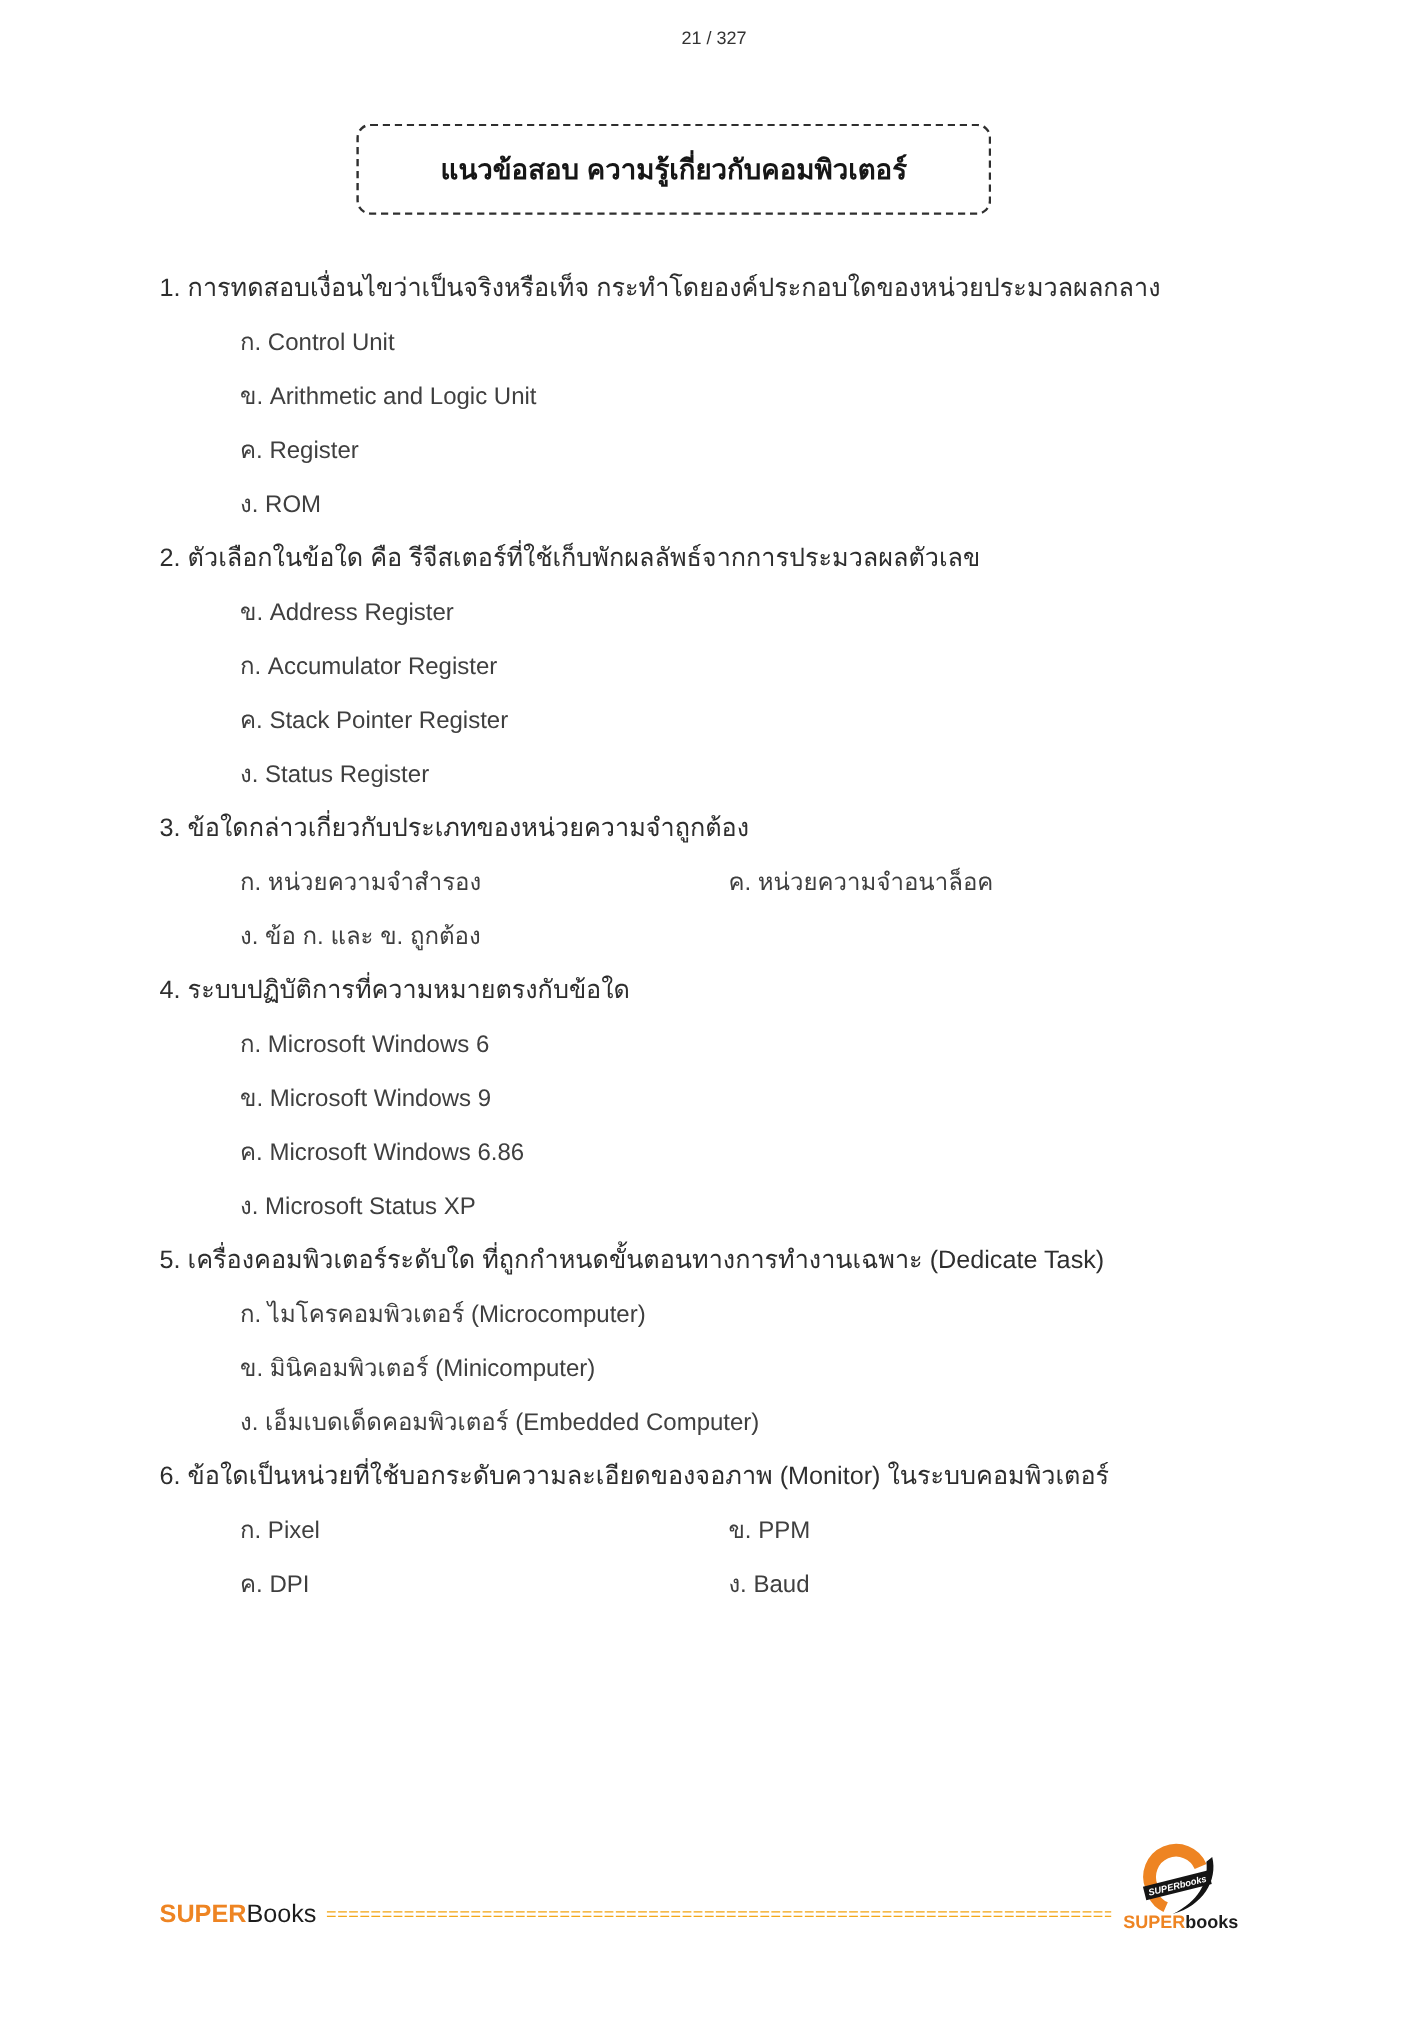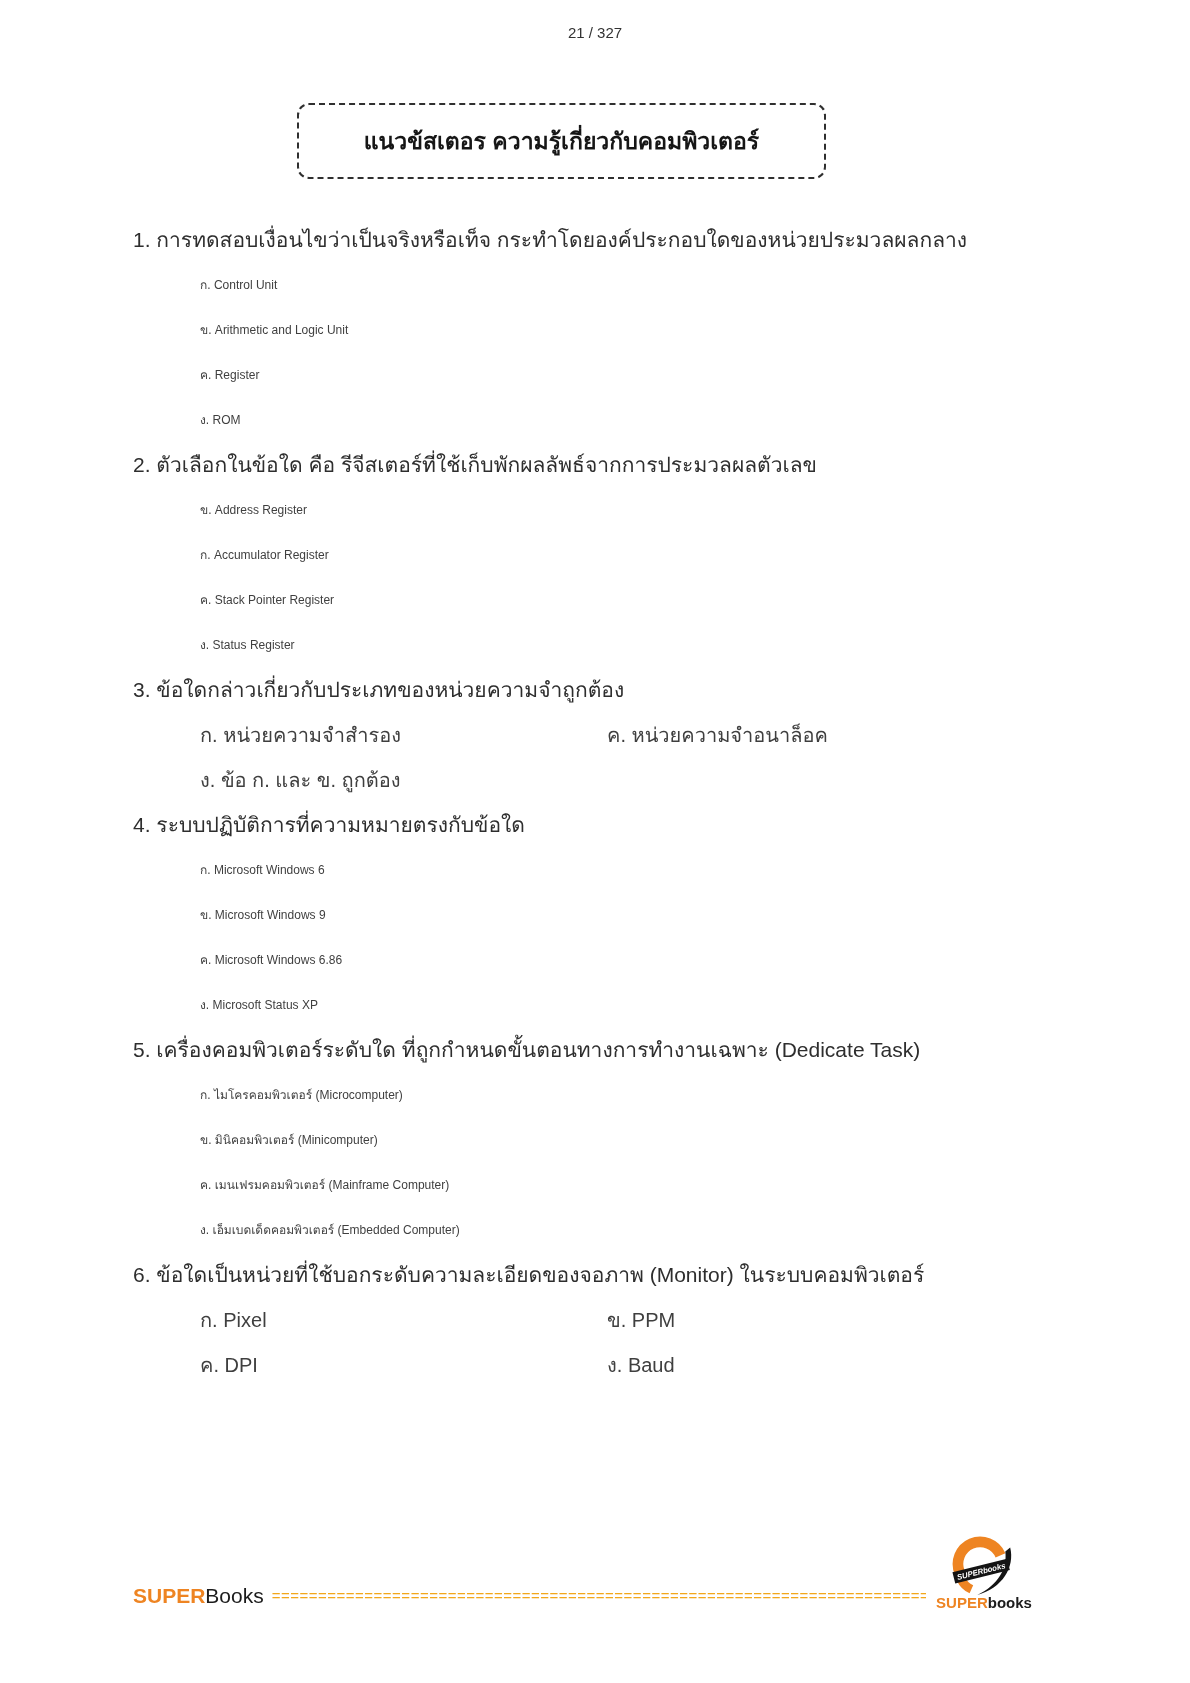--- a/index.html
+++ b/index.html
@@ -19,21 +19,21 @@
   .title-box .title{
     font-size:23px;font-weight:bold;color:#161616;
   }
   .questions{margin-top:38px;padding-left:133px;padding-right:71px;}
   .q-text{
     height:45px;display:flex;align-items:center;
     font-size:21px;color:#2e2e2e;white-space:nowrap;
   }
   .options.list .option{
     height:45px;display:flex;align-items:center;
-    padding-left:67px;font-size:12px;color:#3f3f3f;white-space:nowrap;
+    padding-left:67px;font-size:20px;color:#3f3f3f;white-space:nowrap;
   }
   .options.twocol{
     display:grid;grid-template-columns:474px 1fr;
   }
   .options.twocol .option{
     height:45px;display:flex;align-items:center;
     font-size:20px;color:#3f3f3f;white-space:nowrap;
   }
   .options.twocol .option:nth-child(odd){padding-left:67px;}
   .footer{
@@ -61,21 +61,21 @@
   }
   .logo-brand .sup{color:#ee8422;}
   .logo-brand .bks{color:#1c1c1c;}
 </style>
 </head>
 <body>
 
 <div class="page-number">21 / 327</div>
 
 <div class="title-box">
-  <div class="title">แนวข้สเตอร ความรู้เกี่ยวกับคอมพิวเตอร์</div>
+  <div class="title">แนวข้อสอบ ความรู้เกี่ยวกับคอมพิวเตอร์</div>
 </div>
 
 <div class="questions" id="questions">
     <div class="question">
       <div class="q-text">1. การทดสอบเงื่อนไขว่าเป็นจริงหรือเท็จ กระทำโดยองค์ประกอบใดของหน่วยประมวลผลกลาง</div>
       <div class="options list">
         <div class="option">ก. Control Unit</div>
         <div class="option">ข. Arithmetic and Logic Unit</div>
         <div class="option">ค. Register</div>
         <div class="option">ง. ROM</div>
@@ -105,21 +105,20 @@
         <div class="option">ข. Microsoft Windows 9</div>
         <div class="option">ค. Microsoft Windows 6.86</div>
         <div class="option">ง. Microsoft Status XP</div>
       </div>
     </div>
     <div class="question">
       <div class="q-text">5. เครื่องคอมพิวเตอร์ระดับใด ที่ถูกกำหนดขั้นตอนทางการทำงานเฉพาะ (Dedicate Task)</div>
       <div class="options list">
         <div class="option">ก. ไมโครคอมพิวเตอร์ (Microcomputer)</div>
         <div class="option">ข. มินิคอมพิวเตอร์ (Minicomputer)</div>
-        <div class="option">ค. เมนเฟรมคอมพิวเตอร์ (Mainframe Computer)</div>
         <div class="option">ง. เอ็มเบดเด็ดคอมพิวเตอร์ (Embedded Computer)</div>
       </div>
     </div>
     <div class="question">
       <div class="q-text">6. ข้อใดเป็นหน่วยที่ใช้บอกระดับความละเอียดของจอภาพ (Monitor) ในระบบคอมพิวเตอร์</div>
       <div class="options twocol">
         <div class="option">ก. Pixel</div>
         <div class="option">ข. PPM</div>
         <div class="option">ค. DPI</div>
         <div class="option">ง. Baud</div>

